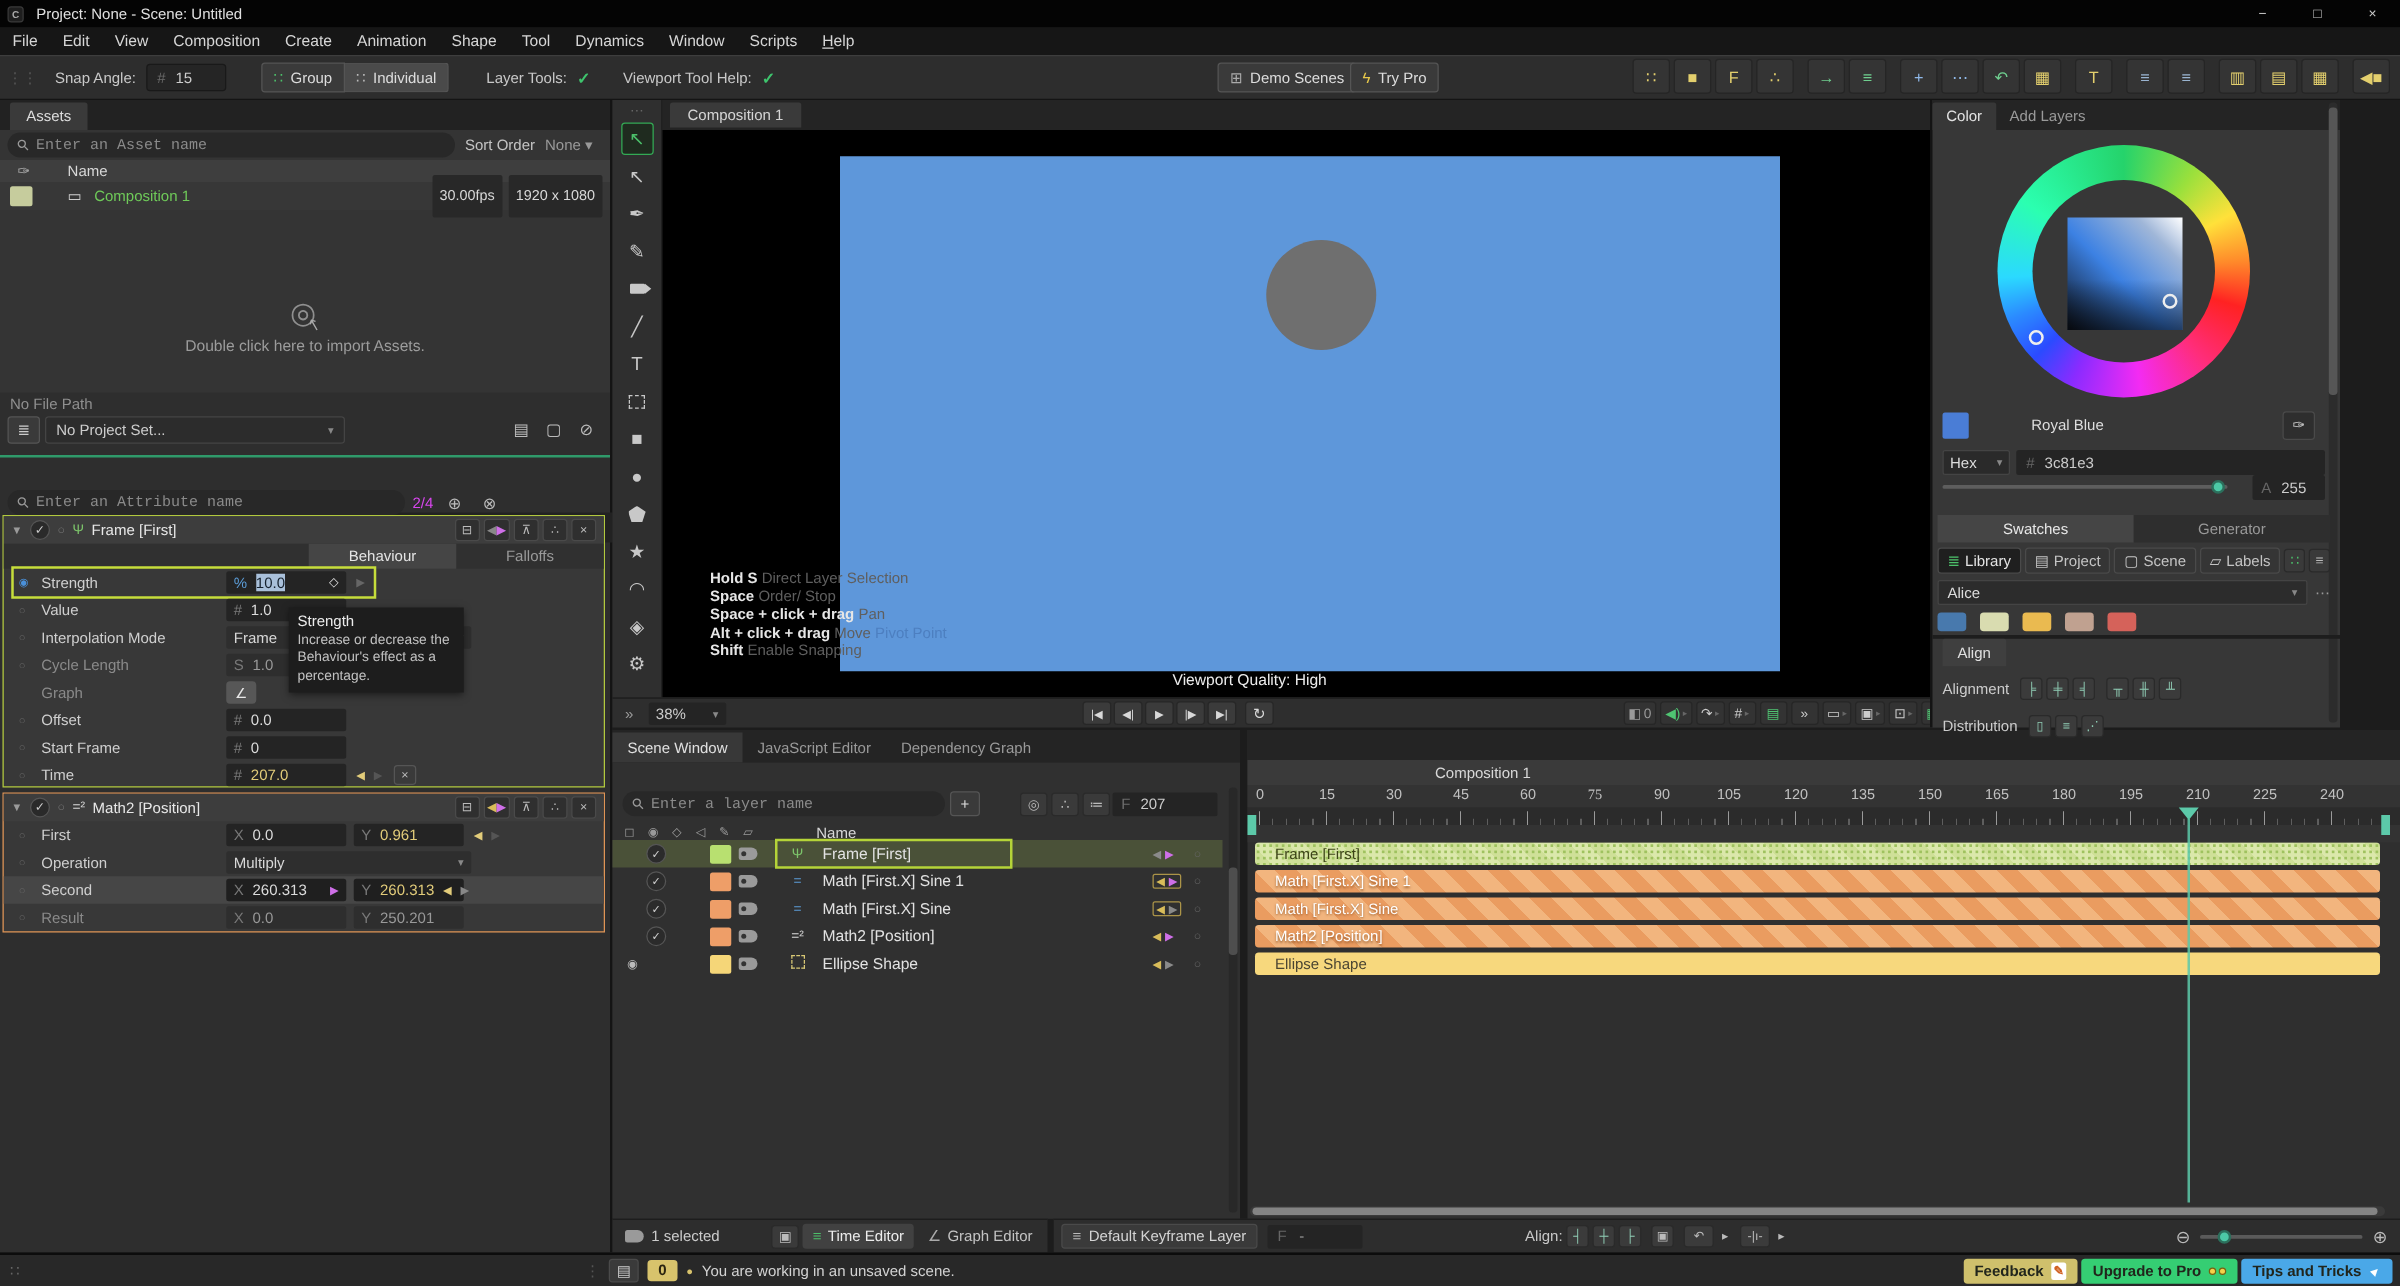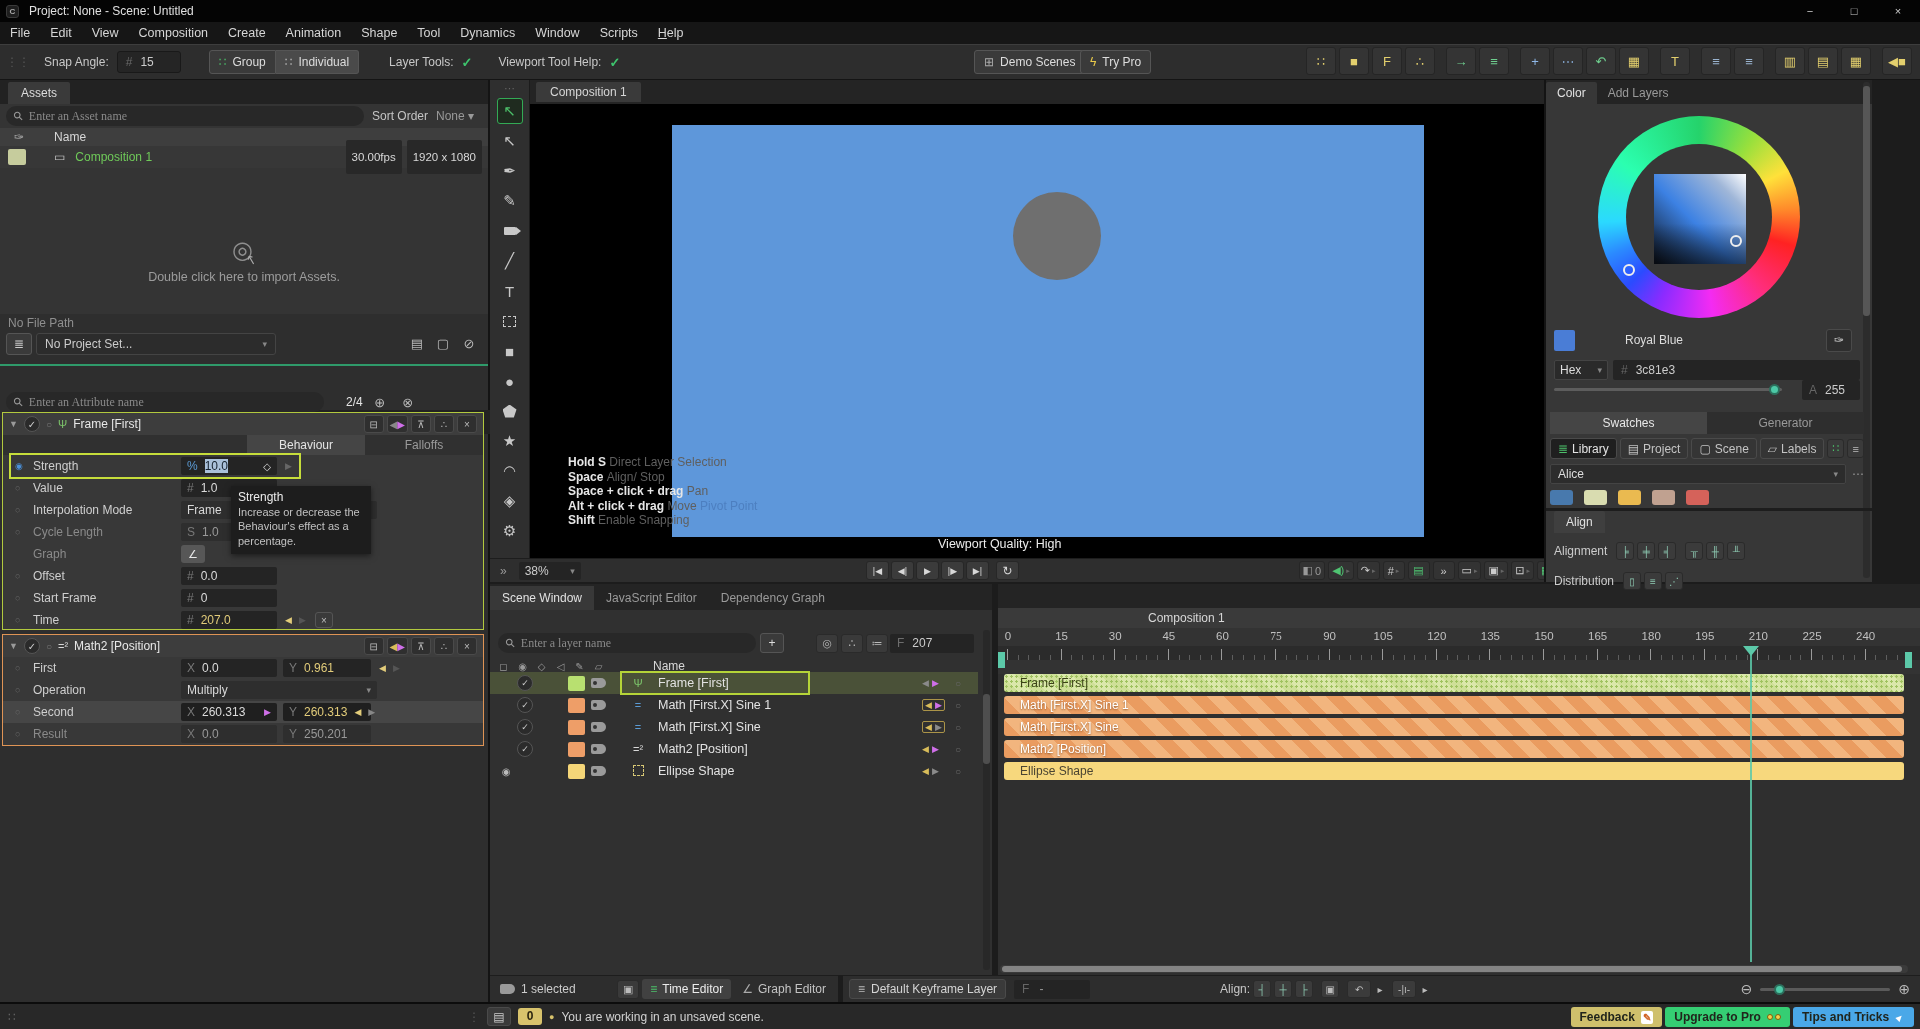--- a/index.html
+++ b/index.html
@@ -1,21 +1,21 @@
 <!DOCTYPE html>
 <html><head>
 <meta charset="utf-8">
 <style>
   * { margin:0; padding:0; box-sizing:border-box; }
   html,body { background:#111; }
   .app { position:relative; width:1920px; height:1029px; background:#1c1c1c; overflow:hidden;
          font-family:"Liberation Sans", sans-serif; font-size:12px; color:#cccccc; }
   .abs { position:absolute; }
   .flex { display:flex; align-items:center; }
-  input { background:transparent; border:none; outline:none; color:#fef9c3; font-family:Liberation Serif, serif; font-size:12px; width:100%; }
+  input { background:transparent; border:none; outline:none; color:#fef9c3; font-family:Liberation Mono, monospace; font-size:12px; width:100%; }
   input::placeholder { color:#8a8a8a; }
 
   
   #titlebar { left:0; top:0; width:1920px; height:22px; background:#040404; display:flex; align-items:center; }
   #app-icon { width:13px; height:13px; margin-left:6px; background:#1e1e1e; border:1px solid #3a3a3a; border-radius:3px; color:#aaa; font-size:8px; display:flex; align-items:center; justify-content:center; font-weight:bold;}
   #title-text { margin-left:10px; color:#e0e0e0; font-size:12px; }
   .winbtn { width:44px; height:22px; display:flex; align-items:center; justify-content:center; color:#ccc; font-size:11px; }
   #win-controls { position:absolute; right:0; top:0; display:flex; }
   #menubar { left:0; top:22px; width:1920px; height:22px; background:#161616; display:flex; align-items:center; }
   .menu-item { padding:0 10px; color:#d6d6d6; font-size:12.5px; height:22px; display:flex; align-items:center; }
@@ -45,21 +45,21 @@
   #import-hint { position:absolute; left:0; top:166px; width:100%; text-align:center; color:#9c9c9c; font-size:12.5px; }
   #file-path { position:absolute; left:8px; top:236px; color:#8f8f8f; }
   #project-row { position:absolute; left:6px; top:252px; width:478px; height:24px; display:flex; align-items:center; gap:4px; }
   .small-btn { width:26px; height:22px; background:#3a3a3a; border:1px solid #555; border-radius:3px; display:flex; align-items:center; justify-content:center; color:#ccc; font-size:12px; }
   #project-dd { width:240px; height:22px; background:#2c2c2c; border:1px solid #444; border-radius:3px; display:flex; align-items:center; padding:0 8px; color:#ccc; }
   #project-icons { position:absolute; right:4px; top:0; display:flex; gap:4px; }
   .ghost-btn { width:22px; height:22px; display:flex; align-items:center; justify-content:center; color:#bbb; font-size:13px; }
   #splitter-green { position:absolute; left:0; top:284px; width:100%; height:2px; background:#2f9a6a; }
   #attr-tabbar { position:absolute; left:16px; top:286px; width:100%;margin-top:44px; }
   #attr-search { position:absolute; left:0; top:310px; width:100%; height:24px; }
-  #attr-count { color:#e5e5e5; margin-left:16px; }
+  #attr-count { color:#d946ef; margin-left:0; }
 
   .section { position:absolute; left:2px; width:482px; background:#383838; }
   #sec-frame { top:332px; height:218px; border:1px solid #b2c93e; }
   #sec-math { top:554px; height:112px; border:1px solid #df9455; }
   .sec-header { height:22px; background:#3d3d3d; display:flex; align-items:center; gap:6px; padding:0 6px; }
   .sec-title { color:#e8e8e8; }
   .hdr-icons { position:absolute; right:6px; display:flex; gap:3px; }
   .hbtn { min-width:20px; height:18px; background:#2f2f2f; border:1px solid #4a4a4a; border-radius:3px; display:flex; align-items:center; justify-content:center; color:#bbb; font-size:10px; padding:0 2px; }
   .chk-btn { width:16px; height:16px; background:#2a2a2a; border:1px solid #555; border-radius:8px; display:flex; align-items:center; justify-content:center; color:#ccc; font-size:10px; }
   .subtabs { height:20px; display:flex; justify-content:flex-end; background:#303030; }
@@ -573,21 +573,21 @@
       <div class="tool">⚙</div>
     </div>
   <div class="abs" id="vp-topstrip">
     <div id="vp-tab">Composition 1</div>
   </div>
   <div class="abs" id="viewport">
     <div id="blue-rect"></div>
     <div id="gray-circle"></div>
     <div id="hints">
         <div><span class="k">Hold S </span><span class="d">Direct Layer Selection</span></div>
-        <div><span class="k">Space </span><span class="d">Align/ Stop</span></div>
+        <div><span class="k">Space </span><span class="d">Order/ Stop</span></div>
         <div><span class="k">Space + click + drag </span><span class="d">Pan</span></div>
         <div><span class="k">Alt + click + drag </span><span class="d">Move </span><span class="a">Pivot Point</span></div>
         <div><span class="k">Shift </span><span class="d">Enable Snapping</span></div>
       </div>
     <div id="vp-quality">Viewport Quality: High</div>
   </div>
   <div class="abs" id="vp-bottom">
     <span style="color:#999;margin-left:10px;">»</span>
     <div id="zoom-dd">
       <span>38%</span>

